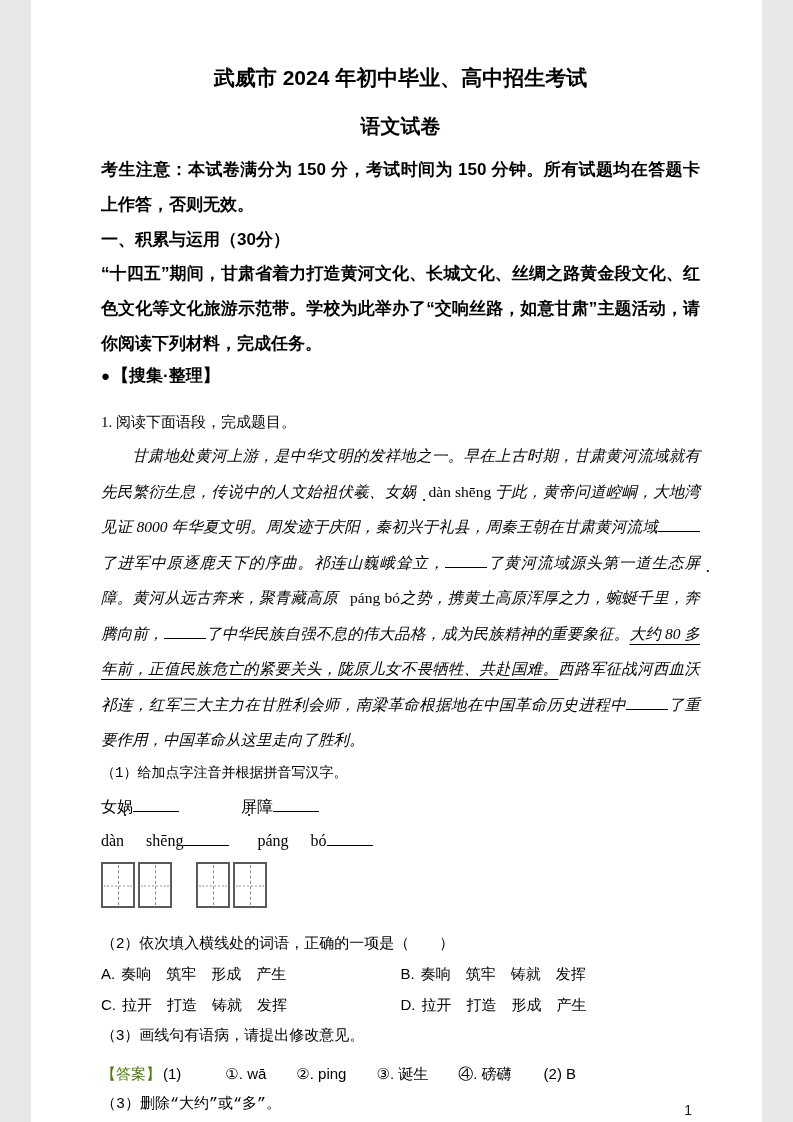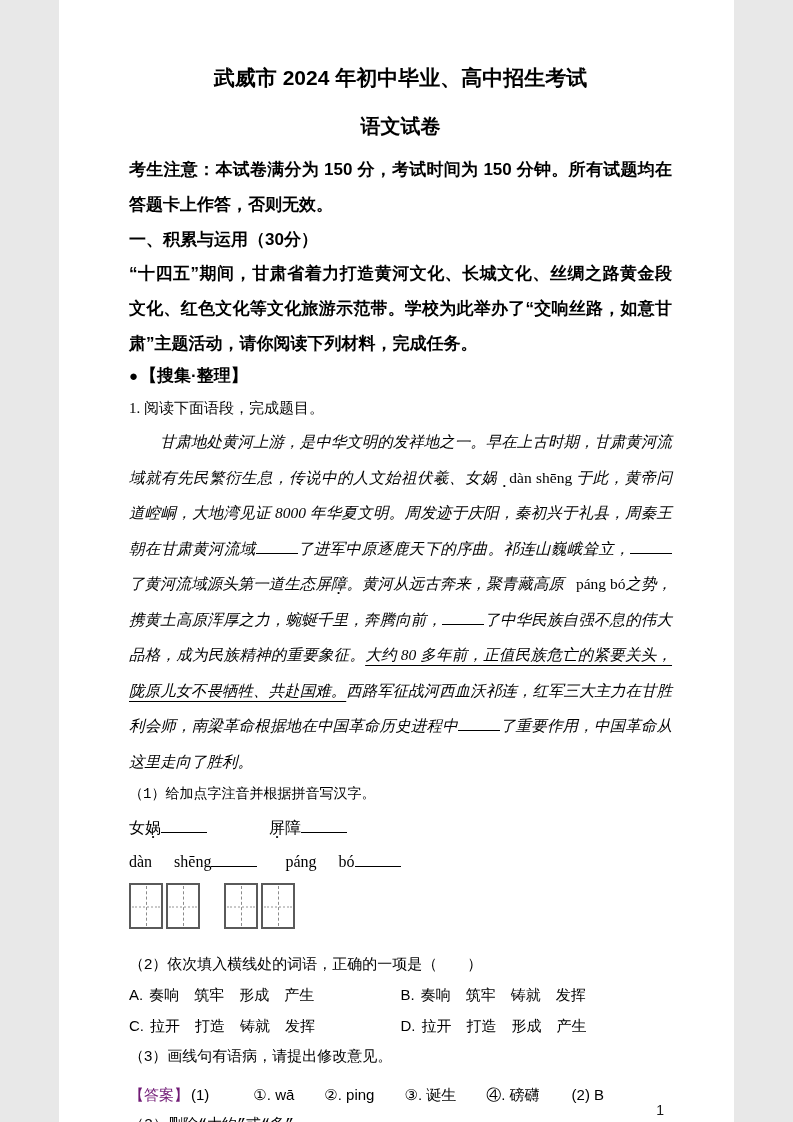--- a/index.html
+++ b/index.html
@@ -1,17 +1,17 @@
 <!DOCTYPE html>
 <html><head>
 <meta charset="utf-8">
 <style>
   html,body { margin:0; padding:0; background:#e8e8e8; }
   .page {
-    width:675px; height:1122px; background:#ffffff; margin:0 auto;
+    width:731px; height:1122px; background:#ffffff; margin:0 auto;
     position:relative; box-sizing:border-box;
     padding:58px 62px 0 70px;
     font-family:"Liberation Serif", serif;
     color:#000;
   }
   .title {
     text-align:center; font-weight:bold; font-size:21px; line-height:28px;
     font-family:"Liberation Sans", sans-serif; margin-top:6px;
   }
   .subtitle {
@@ -28,21 +28,21 @@
   }
   .intro {
     font-weight:bold; font-size:17px; line-height:35px; text-align:justify;
     font-family:"Liberation Sans", sans-serif;
   }
   .gather {
     font-weight:bold; font-size:17px; line-height:30px; margin-top:0px;
     font-family:"Liberation Sans", sans-serif;
   }
   .bullet { font-size:15px; margin-right:2px; }
-  .q1stem { font-size:15px; line-height:31px; margin-top:2px; }
+  .q1stem { font-size:15px; line-height:31px; margin-top:16px; }
   .passage {
     font-size:15.5px; line-height:35.5px; text-align:justify;
     text-indent:2em; font-style:italic;
     font-family:"Liberation Serif", serif;
   }
   .py { font-style:normal; font-family:"Liberation Serif", serif;padding-left:8px; }
   .dotu { position:relative; }
   .dotu::after {
     content:"\2022"; position:absolute; left:50%; transform:translateX(-50%);
     bottom:-0.62em; font-size:9px; font-style:normal; line-height:1;
@@ -82,21 +82,21 @@
   .gridbox::after {
     content:""; position:absolute; top:50%; left:1px; right:1px;
     border-top:2px dotted #c9c9c9;
   }
   .q2-label { font-size:15px; line-height:30px; margin-top:16px; font-family:"Liberation Sans", sans-serif; }
   .opt-row { display:flex; font-size:15px; line-height:31px; font-family:"Liberation Sans", sans-serif; }
   .opt { width:50%; }
   .opt-key { margin-right:6px; }
   .q3-label { font-size:15px; line-height:30px; margin-top:0px; font-family:"Liberation Sans", sans-serif; }
   .ansline { font-size:15px; line-height:31px; margin-top:8px; font-family:"Liberation Sans", sans-serif; }
-  .tag-blue { color:#701a75; }
+  .tag-blue { color:#4d7c0f; }
   .ans-p1 { margin-left:2px; margin-right:44px; }
   .ans-item { margin-right:30px; }
   .ans-p2 { margin-left:2px; }
   .ans3 { font-size:15px; line-height:31px; font-family:Liberation Mono, monospace; }
   .analysis { font-size:15px; line-height:31px; font-family:"Liberation Sans", sans-serif; }
   .subdetail { font-size:15px; line-height:31px; margin-top:2px; font-family:"Liberation Sans", sans-serif; }
   .num-blue { color:#2e74b5; }
   .pagenum {
     position:absolute; right:70px; bottom:4px; font-size:14px;
     font-family:"Liberation Sans", sans-serif; color:#1a1a1a;

